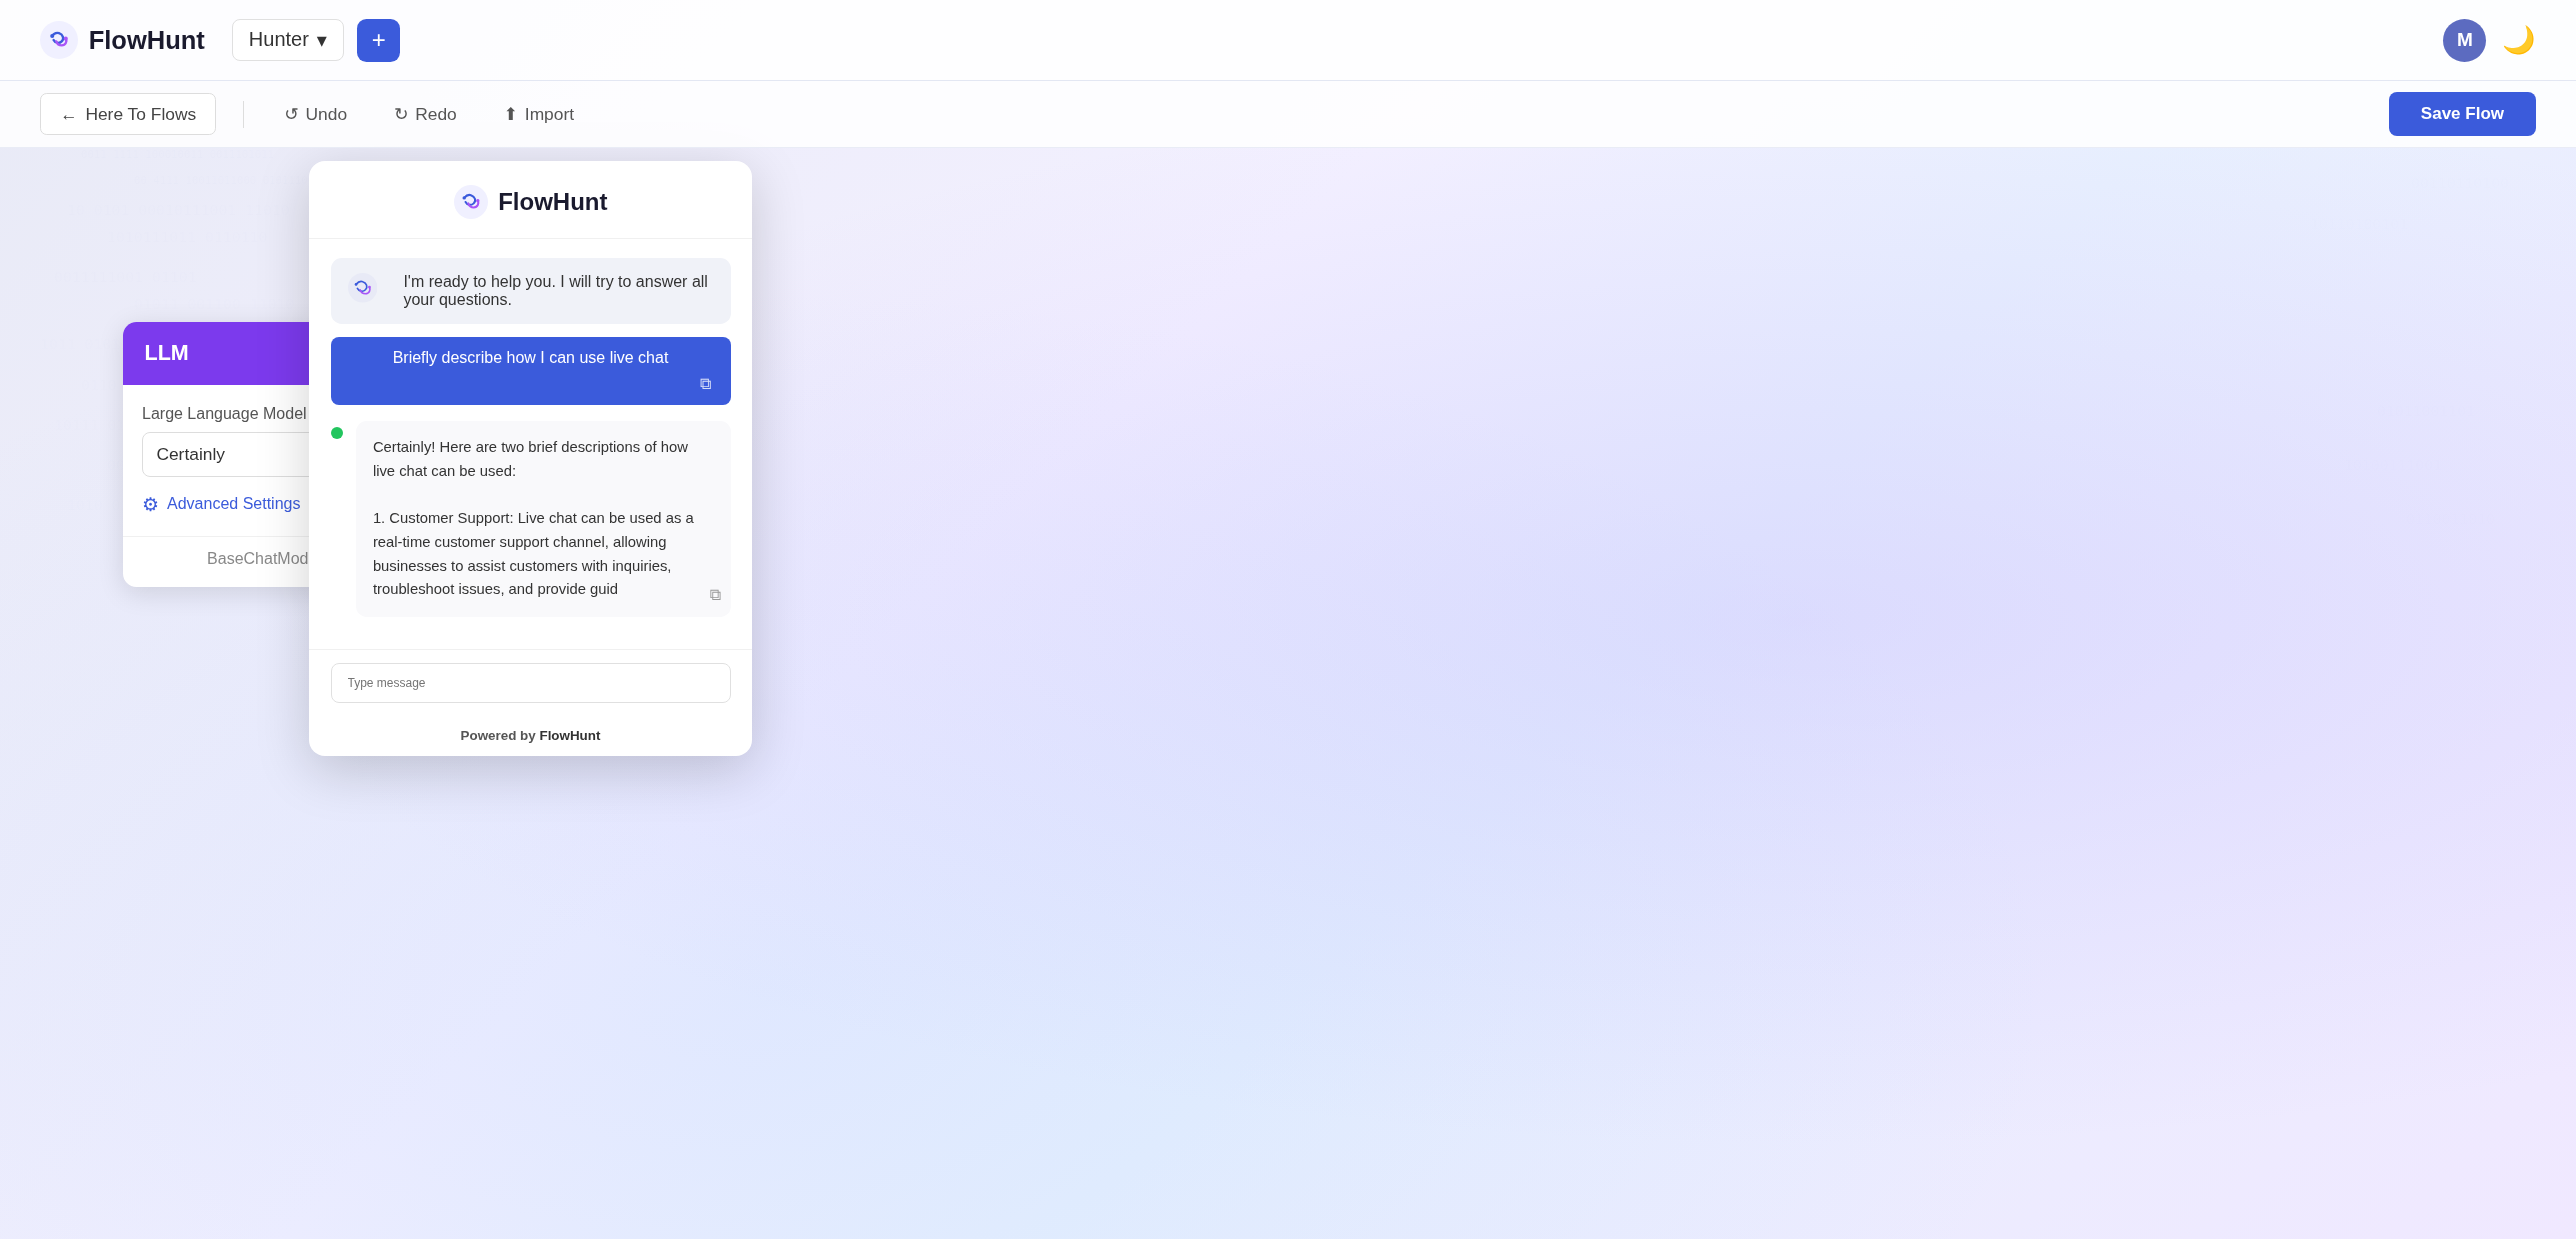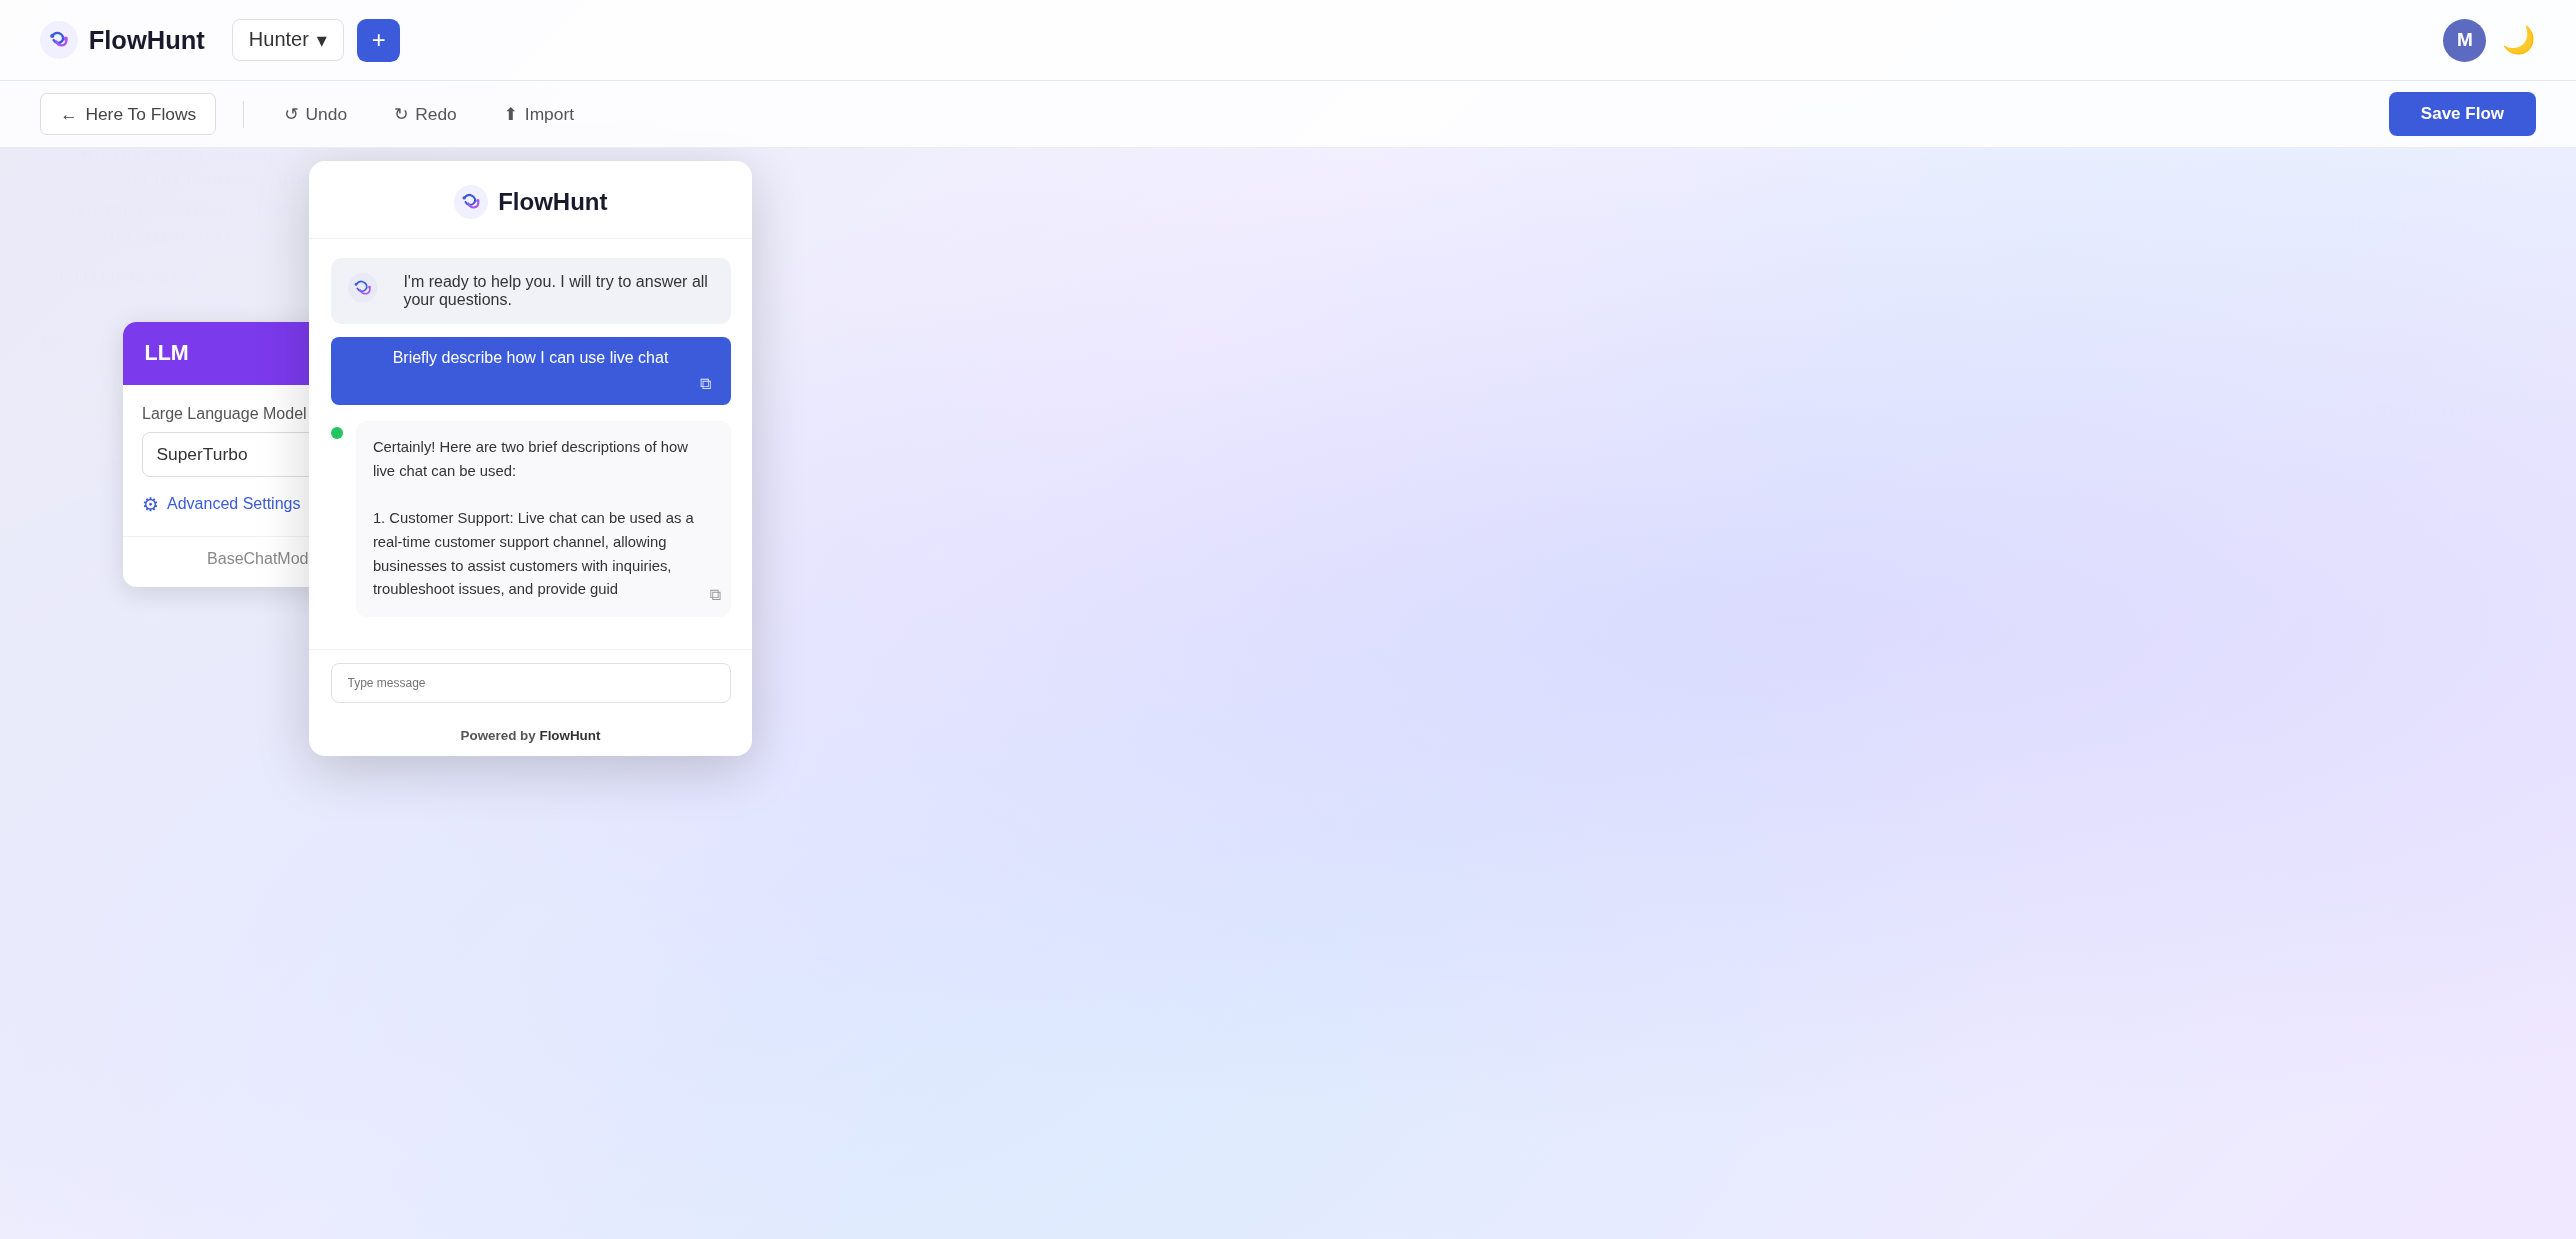--- a/index.html
+++ b/index.html
@@ -476,21 +476,21 @@
     <span class="edit-icon">✏️</span>
   </div>
 
   <div class="llm-card">
     <div class="llm-header">
       <span class="llm-header-title">LLM</span>
     </div>
     <div class="llm-body">
       <div class="llm-label">Large Language Model</div>
       <div class="llm-select">
-        <span>SuperTurbo</span>
+        <span>Certainly</span>
         <span>▾</span>
       </div>
       <div class="llm-advanced">
         <span class="gear-icon">⚙</span>
         <span>Advanced Settings</span>
         <span class="chevron-icon">▾</span>
       </div>
     </div>
     <div class="llm-footer">
       <span>BaseChatModel</span>

